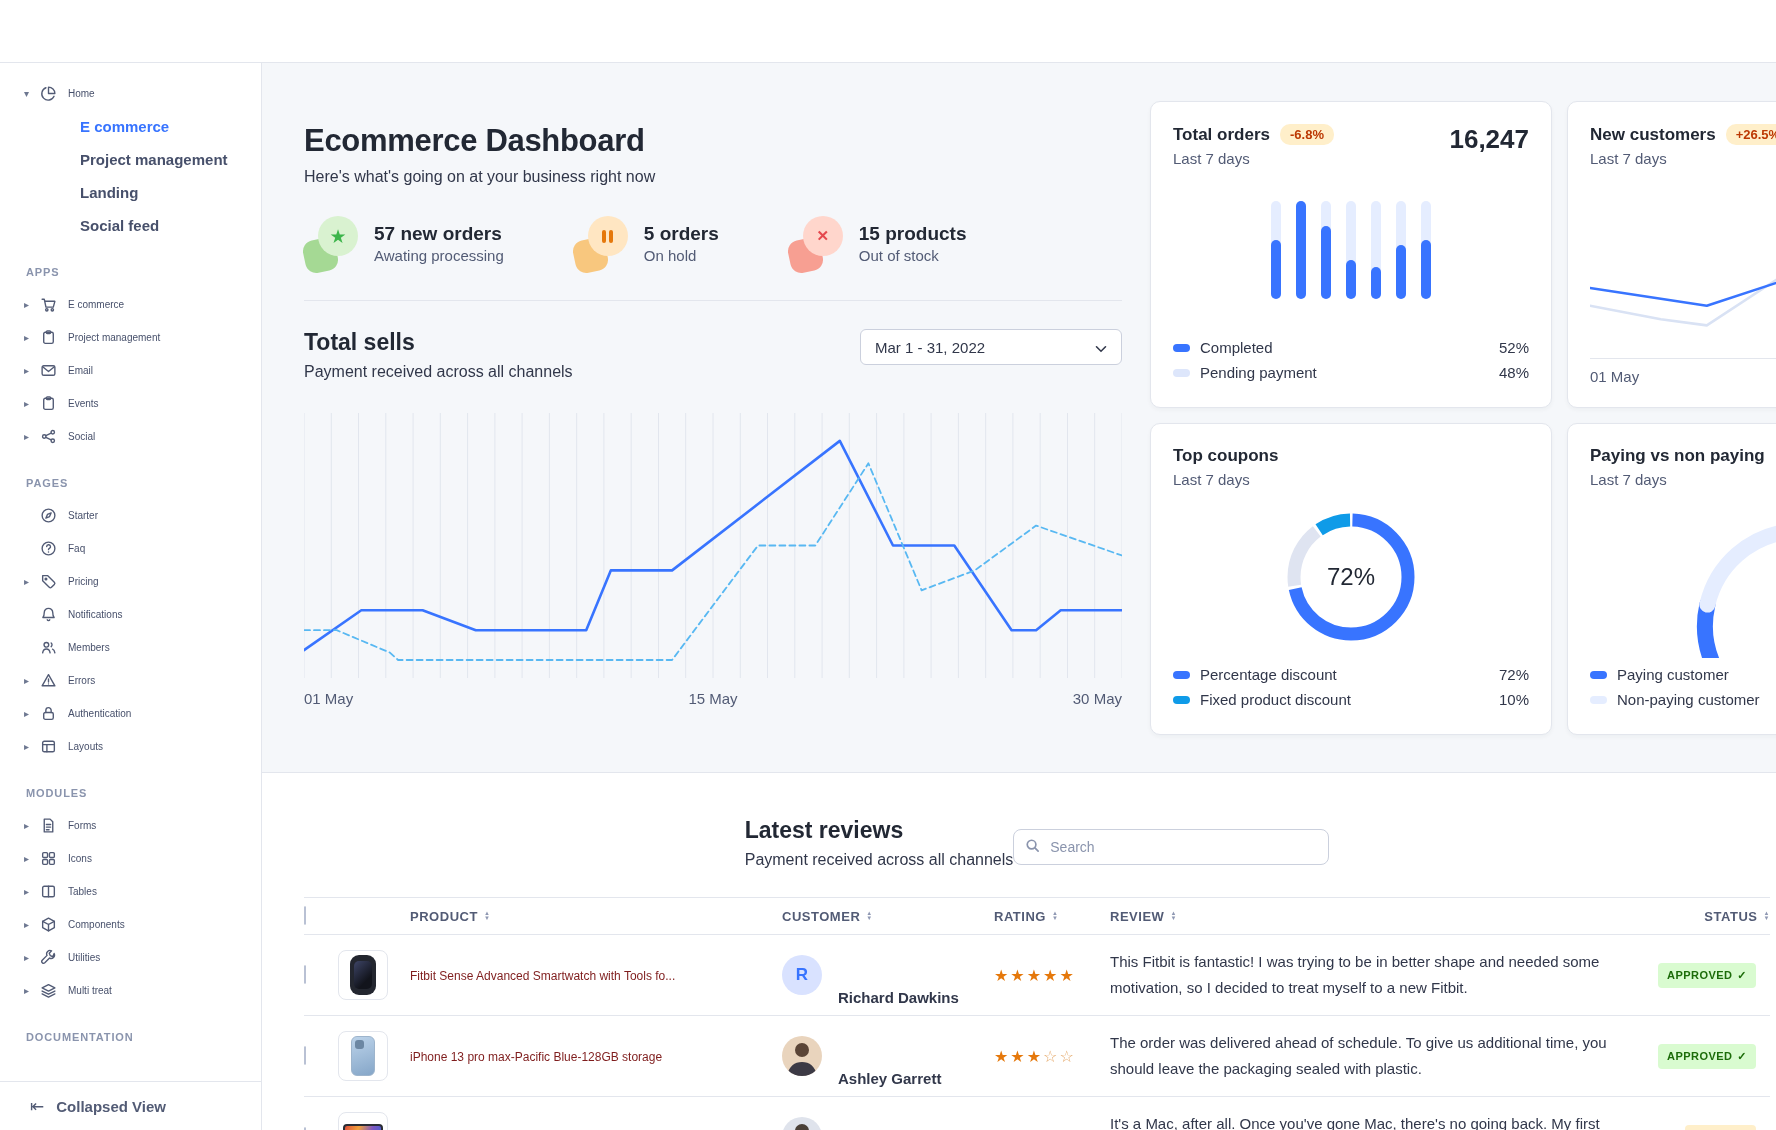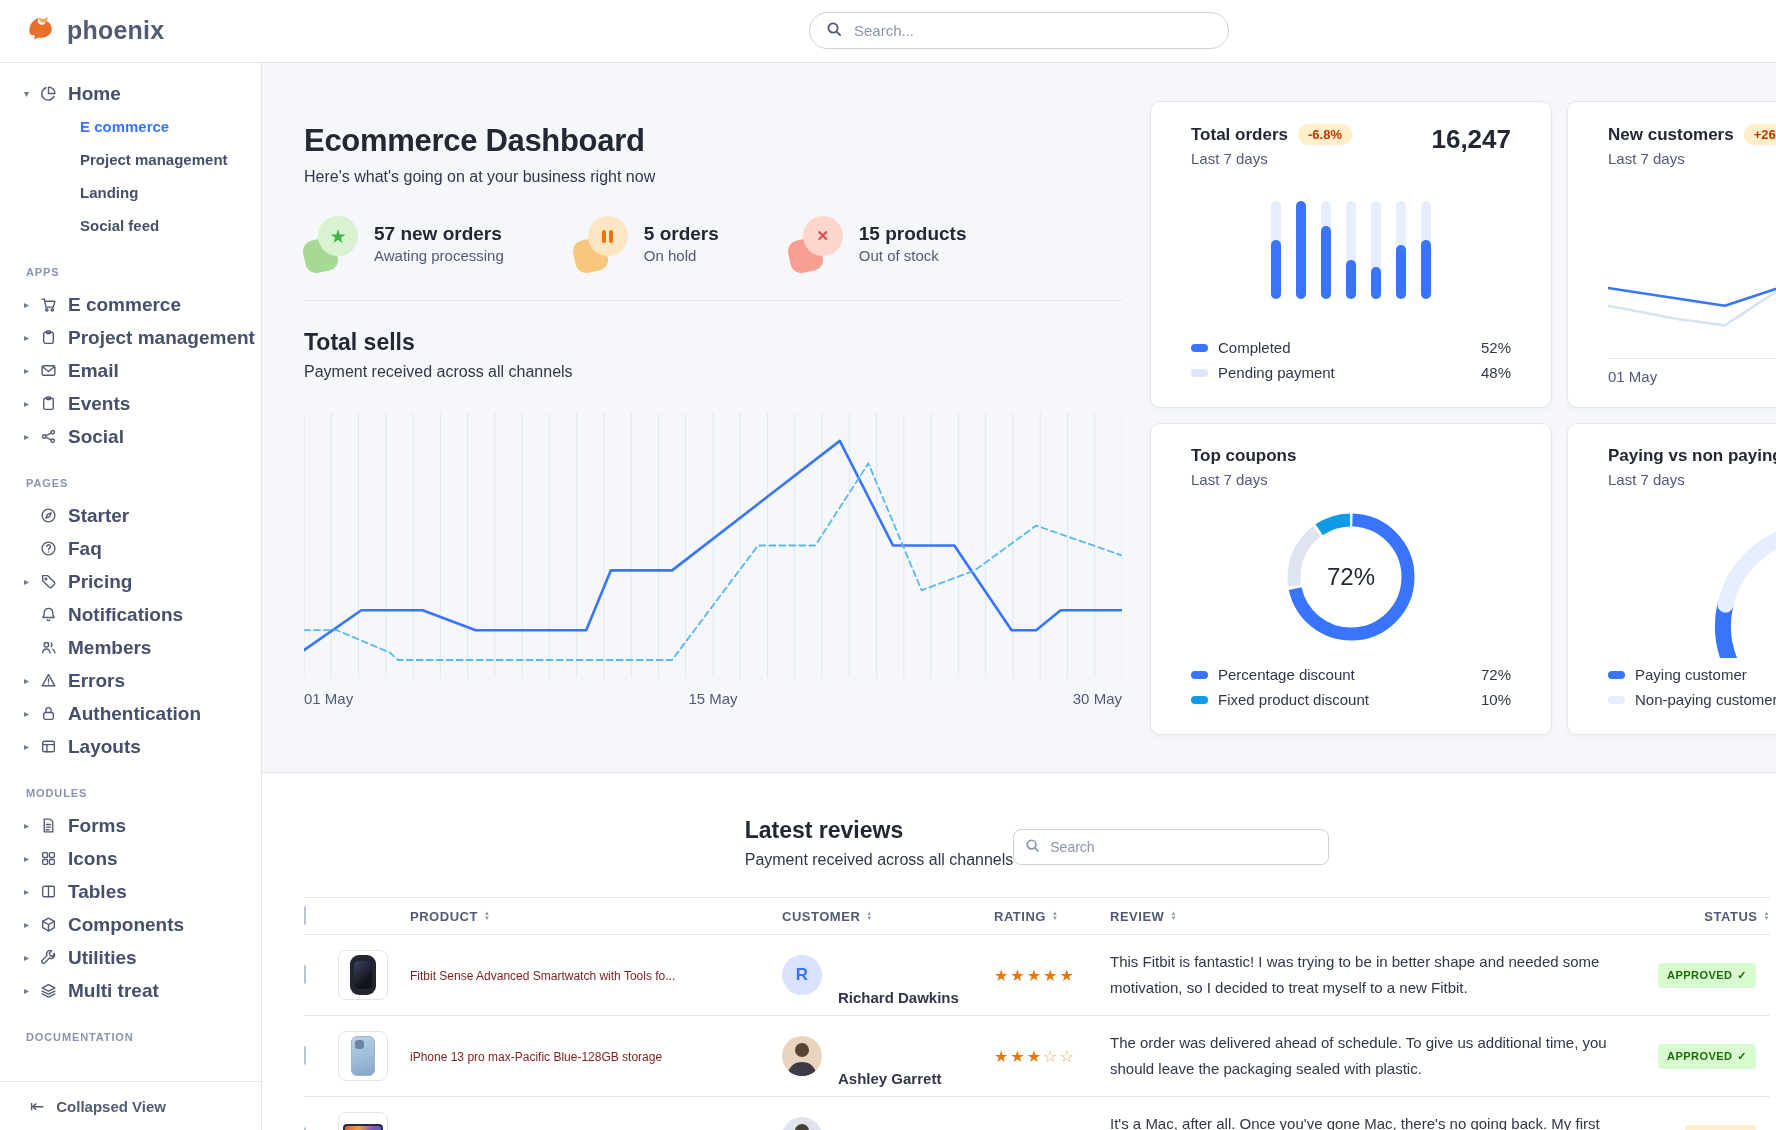--- a/index.html
+++ b/index.html
@@ -13,21 +13,21 @@
   .top-search{position:absolute;left:809px;top:12px;width:420px;height:37px;border:1px solid #cbd0dd;border-radius:19px;background:#fff;display:flex;align-items:center;padding:0 16px;box-sizing:border-box;gap:10px;}
   .top-search input{border:none;outline:none;flex:1;font-size:15px;color:#31374a;font-family:"Liberation Sans",sans-serif;background:transparent;}
   .top-search input::placeholder{color:#8a94ad;}
 
   
   .sidebar{position:absolute;top:62px;left:0;width:262px;bottom:0;background:#fff;border-top:1px solid #e3e6ed;border-right:1px solid #e3e6ed;box-sizing:border-box;z-index:10;}
   .side-scroll{position:absolute;top:14px;left:0;right:0;bottom:50px;overflow:hidden;padding-left:24px;}
   .nav-item{display:flex;align-items:center;height:33px;cursor:pointer;}
   .caret{width:16px;font-size:10px;color:#6e7891;flex:0 0 16px;}
   .nav-ic{width:28px;flex:0 0 28px;display:flex;align-items:center;}
-  .nav-txt{font-size:19px;font-weight:700;color:#47506b;}
+  .nav-txt{font-size:10px;font-weight:400;color:#47506b;}
   .nav-child{display:block;padding-left:56px;height:33px;line-height:33px;font-size:15px;font-weight:600;color:#47506b;cursor:pointer;}
   .nav-child.active{color:#3874ff;}
   .nav-label{margin:24px 0 10px 2px;font-size:11px;font-weight:700;letter-spacing:.08em;color:#8a94ad;}
   .side-foot{position:absolute;left:0;right:0;bottom:0;height:48px;border-top:1px solid #e3e6ed;display:flex;align-items:center;padding-left:30px;gap:12px;cursor:pointer;background:#fff;}
   .side-foot .gl{font-size:17px;color:#525b75;}
   .side-foot .tx{font-size:15px;font-weight:600;color:#525b75;}
 
   
   .content{position:absolute;left:262px;top:62px;right:0;bottom:0;border-top:1px solid #e3e6ed;box-sizing:border-box;}
   .hero{position:relative;height:710px;background:#f5f7fa;border-bottom:1px solid #e3e6ed;box-sizing:border-box;}
@@ -54,21 +54,21 @@
 
   .sells-head{display:flex;justify-content:space-between;align-items:flex-start;}
   h2.sect-title{margin:0;font-size:23px;font-weight:800;color:#222834;}
   .sect-sub{margin-top:7px;font-size:16px;color:#31374a;}
   .range-select{width:262px;height:36px;border:1px solid #cbd0dd;border-radius:6px;background:#fff;display:flex;align-items:center;justify-content:space-between;padding:0 14px;box-sizing:border-box;font-size:15px;color:#31374a;cursor:pointer;}
 
   .sells-chart{margin-top:32px;}
   .x-labels{display:flex;justify-content:space-between;margin-top:8px;font-size:15px;color:#525b75;}
 
   
-  .card{background:#fff;border:1px solid #e3e6ed;border-radius:10px;box-shadow:0 2px 4px rgba(36,40,46,.04);padding:22px 40px;box-sizing:border-box;}
+  .card{background:#fff;border:1px solid #e3e6ed;border-radius:10px;box-shadow:0 2px 4px rgba(36,40,46,.04);padding:22px 22px;box-sizing:border-box;}
   .card-head{display:flex;justify-content:space-between;align-items:flex-start;}
   .t-row{display:flex;align-items:center;gap:10px;}
   .card-title{font-size:17px;font-weight:800;color:#222834;}
   .badge{font-size:13px;font-weight:700;padding:3px 10px;border-radius:10px;white-space:nowrap;}
   .badge.warn{background:#ffefca;color:#bc3803;}
   .period{font-size:15px;color:#525b75;margin-top:5px;}
   .big-val{font-size:26px;font-weight:800;color:#222834;}
 
   .card-orders{height:307px;margin-bottom:15px;display:flex;flex-direction:column;}
   .obars{display:flex;gap:15px;justify-content:center;align-items:flex-end;height:98px;margin:34px 0 0;}
@@ -124,40 +124,20 @@
   .rev-text{font-size:15px;color:#31374a;line-height:1.75;padding-right:36px;}
   .status{display:inline-flex;align-items:center;gap:5px;font-size:11px;font-weight:800;letter-spacing:.04em;padding:6px 9px;border-radius:4px;justify-self:end;margin-right:14px;}
   .status.approved{background:#d9fbd0;color:#1c6c09;}
   .status.pending{background:#ffefca;color:#bc3803;}
 </style>
 </head>
 <body>
 
 <div class="page">
 
-  <div class="topbar">
-    <div class="logo">
-      <span>
-        <svg width="32" height="29" viewBox="0 0 34 30">
-          <path fill="#e86f2c" d="M4.5 21.5C1.5 14.5 5.5 6.5 13.5 3.5c-2 4-1 6.2 2 7.2 3 1 6.2-1 5.2-4.2 6 2 9 9.5 5 14.2-3.2 3.8-8.2 4.8-12.2 3.8l-5 2.2 1-4.2c-2-.4-3.6-.7-5-1z"></path>
-          <path fill="#f5a75b" d="M13.8 3.4c3 2.2 6.8 2 8.8-.9 1.2 3-1 6.3-4.1 6.3-3 0-4.9-2.3-4.7-5.4z"></path>
-        </svg>
-      </span>
-      <span class="logo-text">phoenix</span>
-    </div>
-    <div class="top-search">
-      <span>
-        <svg width="16" height="16" viewBox="0 0 16 16" fill="none" stroke="#525b75" stroke-width="1.8" stroke-linecap="round">
-            <circle cx="7" cy="7" r="4.6"></circle>
-            <path d="M10.6 10.6L14 14"></path>
-          </svg>
-      </span>
-      <input type="text" placeholder="Search..." style="">
-    </div>
-  </div>
 
   <div class="sidebar">
     <div class="side-scroll">
       <div class="nav-item">
         <span class="caret">▾</span>
         <span class="nav-ic">
           <svg width="17" height="17" viewBox="0 0 16 16" fill="none" stroke="#525b75" stroke-width="1.3" stroke-linecap="round" stroke-linejoin="round">
               <path d="M13.2 10.6A6 6 0 1 1 5.6 2.6"></path>
               <path d="M14 8A6 6 0 0 0 8 2v6z"></path>
             </svg>
@@ -422,20 +402,28 @@
               </div>
           </div>
         </div>
 
         <hr class="hr">
 
         <div class="sells-head">
           <div>
             <h2 class="sect-title">Total sells</h2>
             <div class="sect-sub">Payment received across all channels</div>
+          </div>
+          <div class="range-select">
+            <span>Mar 1 - 31, 2022</span>
+            <span>
+              <svg width="12" height="8" viewBox="0 0 12 8" fill="none" stroke="#31374a" stroke-width="1.6" stroke-linecap="round">
+                  <path d="M1.5 1.8L6 6.2l4.5-4.4"></path>
+                </svg>
+            </span>
           </div>
         </div>
 
         <div class="sells-chart">
           <svg width="818" height="265" viewBox="0 0 818 265">
               <line x1="0.0" y1="0" x2="0.0" y2="265" stroke="#e2e6ee" stroke-width="1"></line>
               <line x1="27.3" y1="0" x2="27.3" y2="265" stroke="#e2e6ee" stroke-width="1"></line>
               <line x1="54.5" y1="0" x2="54.5" y2="265" stroke="#e2e6ee" stroke-width="1"></line>
               <line x1="81.8" y1="0" x2="81.8" y2="265" stroke="#e2e6ee" stroke-width="1"></line>
               <line x1="109.1" y1="0" x2="109.1" y2="265" stroke="#e2e6ee" stroke-width="1"></line>

